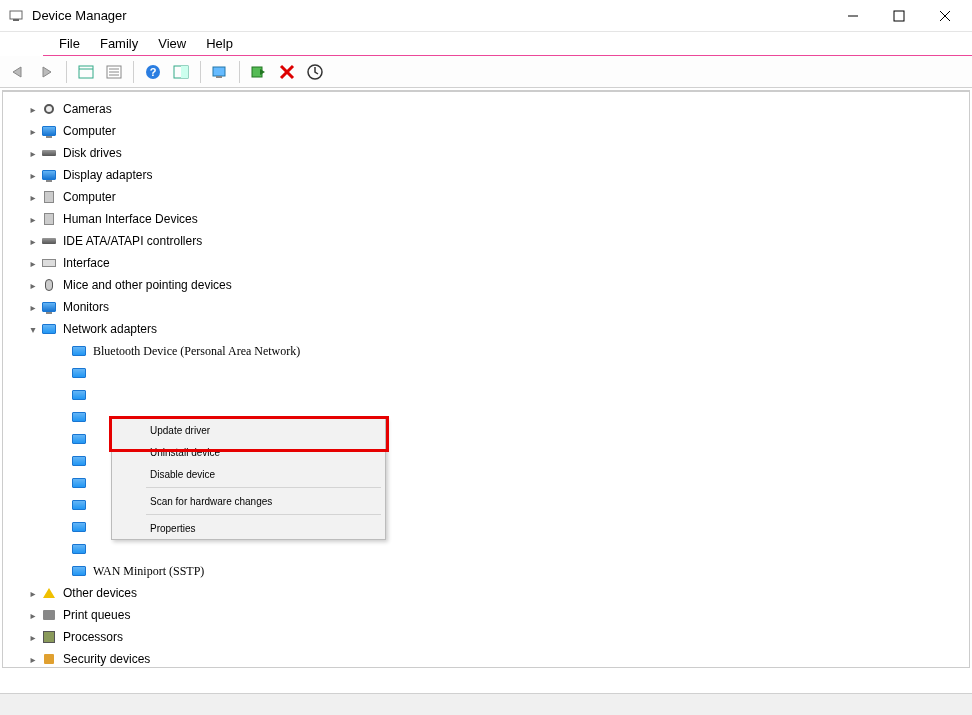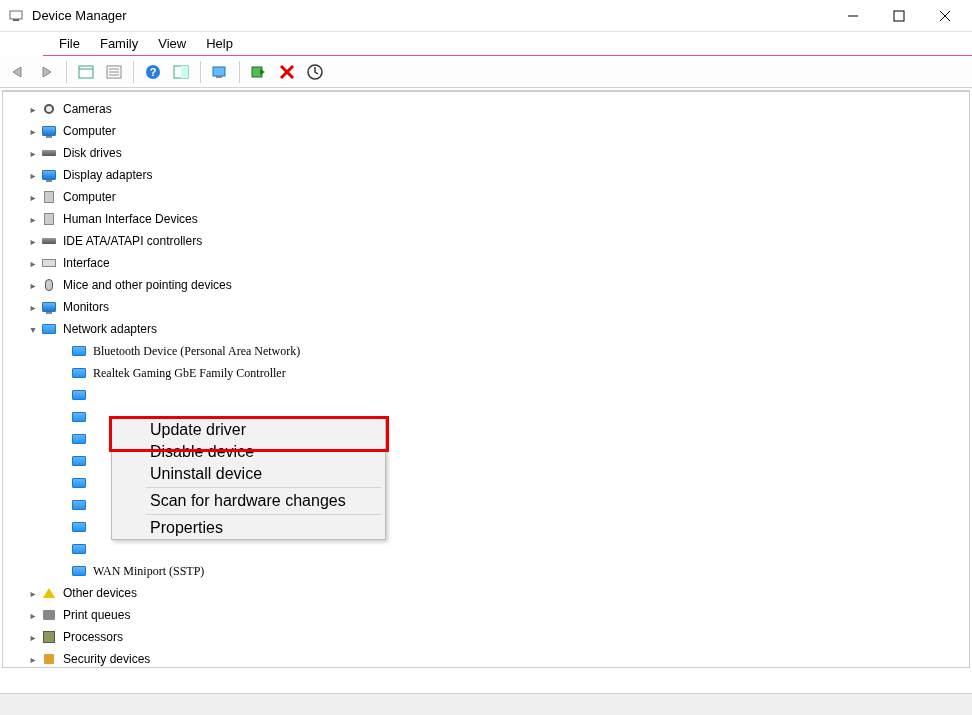--- a/index.html
+++ b/index.html
@@ -28,21 +28,21 @@
 .tree-row { display: flex; align-items: center; height: 22px; white-space: nowrap; }
 .expander { width: 16px; height: 16px; display: flex; align-items: center; justify-content: center; color: #6a6a6a; font-size: 10px; }
 .dev-icon { width: 16px; height: 16px; margin-right: 6px; display: inline-flex; align-items: center; justify-content: center; }
 .label { font-size: 12px; }
 
 .indent-1 { padding-left: 22px; }
 .indent-3 { padding-left: 68px; font-family: Liberation Serif, serif; }
 
 
 .ctx-menu { position: absolute; left: 108px; top: 326px; width: 275px; background: #f2f2f2; border: 1px solid #bcbcbc; box-shadow: 2px 2px 4px rgba(0,0,0,0.2); z-index: 100; }
-.ctx-item { display: flex; align-items: center; height: 22px; padding-left: 38px; font-size: 16px; cursor: default; }
+.ctx-item { display: flex; align-items: center; height: 22px; padding-left: 38px; font-size: 10px; cursor: default; }
 .ctx-item.bold { font-weight: 400; }
 .ctx-sep { height: 1px; background: #d4d4d4; margin: 2px 4px 2px 34px; }
 .ctx-highlight { position: absolute; left: 106px; top: 324px; width: 280px; height: 36px; border: 3px solid #e60000; z-index: 101; pointer-events: none; }
 
 
 .statusbar { position: absolute; bottom: 0; left: 0; right: 0; height: 22px; background: #f0f0f0; border-top: 1px solid #d0d0d0; }
 
 
 .ic-monitor { width:14px; height:10px; border:1px solid #1976d2; background:linear-gradient(#64b5f6,#1976d2); border-radius:1px; position:relative; }
 .ic-monitor:after { content:""; position:absolute; width:6px; height:2px; background:#888; left:3px; bottom:-3px; }
@@ -259,21 +259,20 @@
     <div class="tree-row indent-3">
       <span class="dev-icon">
           <span class="ic-nic"></span>
         </span>
       <span class="label">Bluetooth Device (Personal Area Network)</span>
     </div>
     <div class="tree-row indent-3">
       <span class="dev-icon">
           <span class="ic-nic"></span>
         </span>
-      <span class="label">Realtek Gaming GbE Family Controller</span>
     </div>
     <div class="tree-row indent-3">
       <span class="dev-icon">
           <span class="ic-nic"></span>
         </span>
     </div>
     <div class="tree-row indent-3">
       <span class="dev-icon">
           <span class="ic-nic"></span>
         </span>
@@ -351,22 +350,22 @@
       <span class="dev-icon">
           <span class="ic-lock"></span>
         </span>
       <span class="label">Security devices</span>
     </div>
 
   </div>
 
   <div class="ctx-menu">
     <div class="ctx-item">Update driver</div>
+    <div class="ctx-item">Uninstall device</div>
     <div class="ctx-item">Disable device</div>
-    <div class="ctx-item">Uninstall device</div>
     <div class="ctx-sep"></div>
     <div class="ctx-item">Scan for hardware changes</div>
     <div class="ctx-sep"></div>
     <div class="ctx-item bold">Properties</div>
   </div>
   <div class="ctx-highlight"></div>
 
 </div>
 
 <div class="statusbar"></div>

